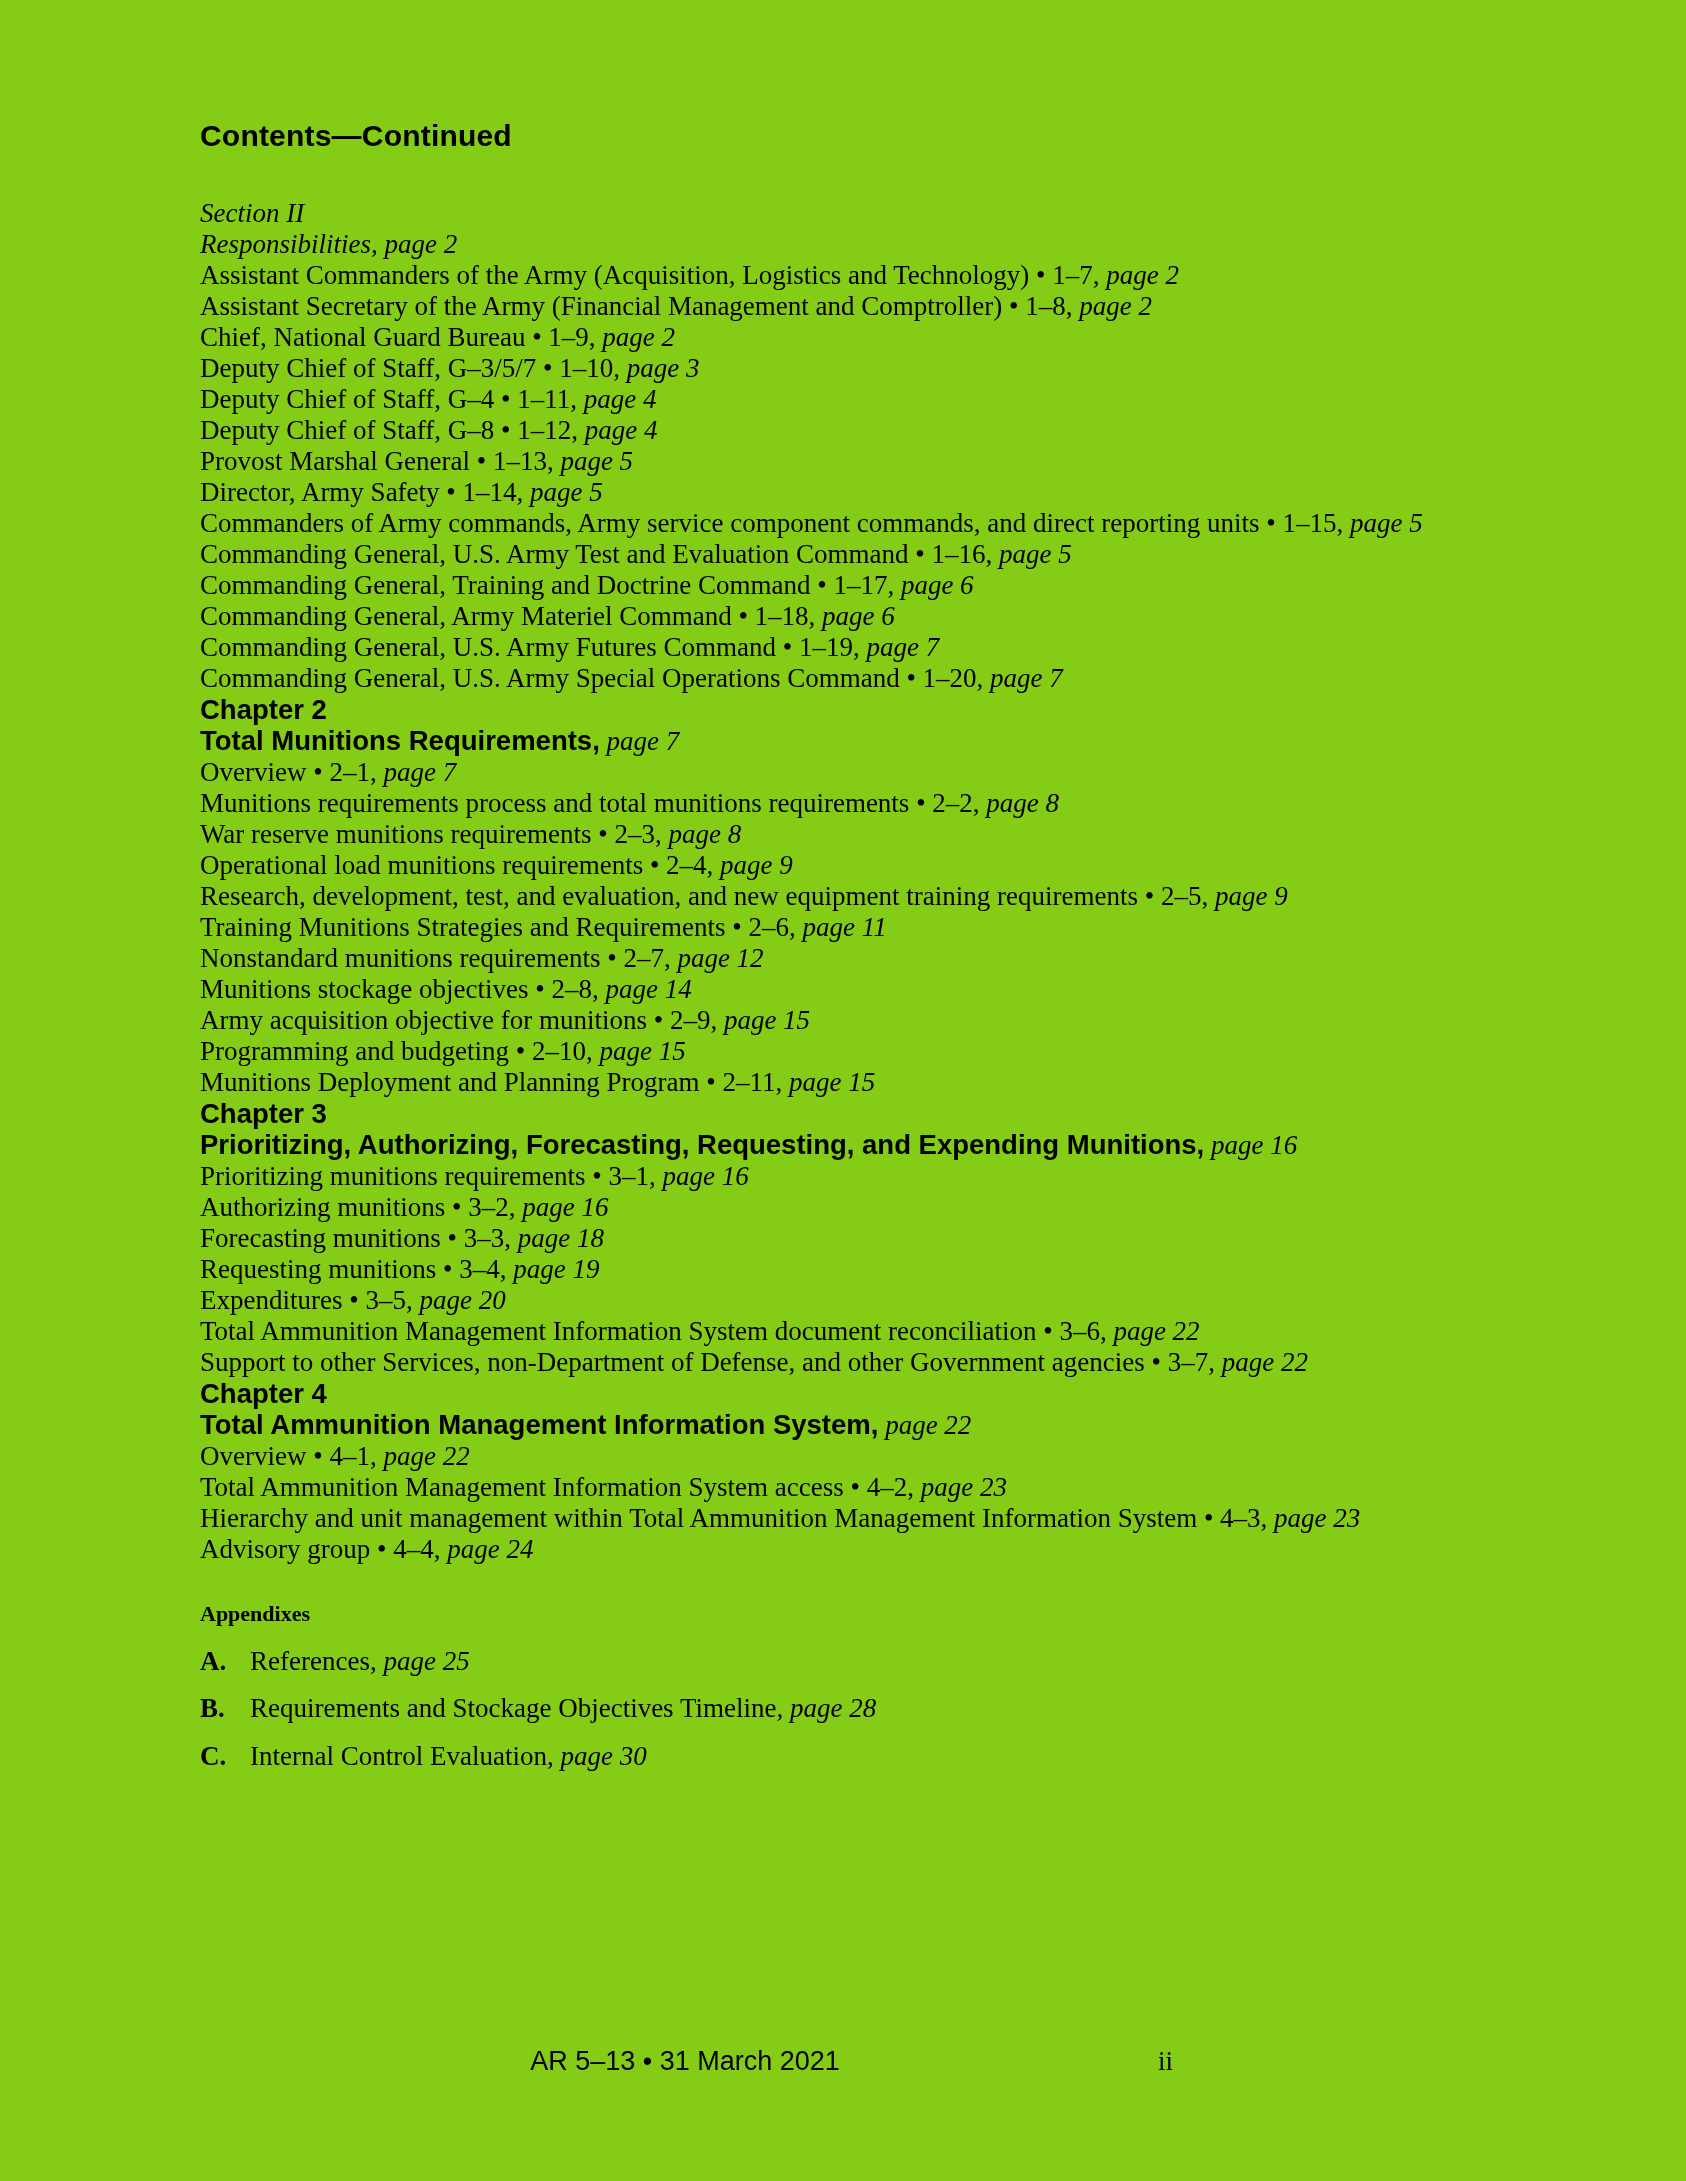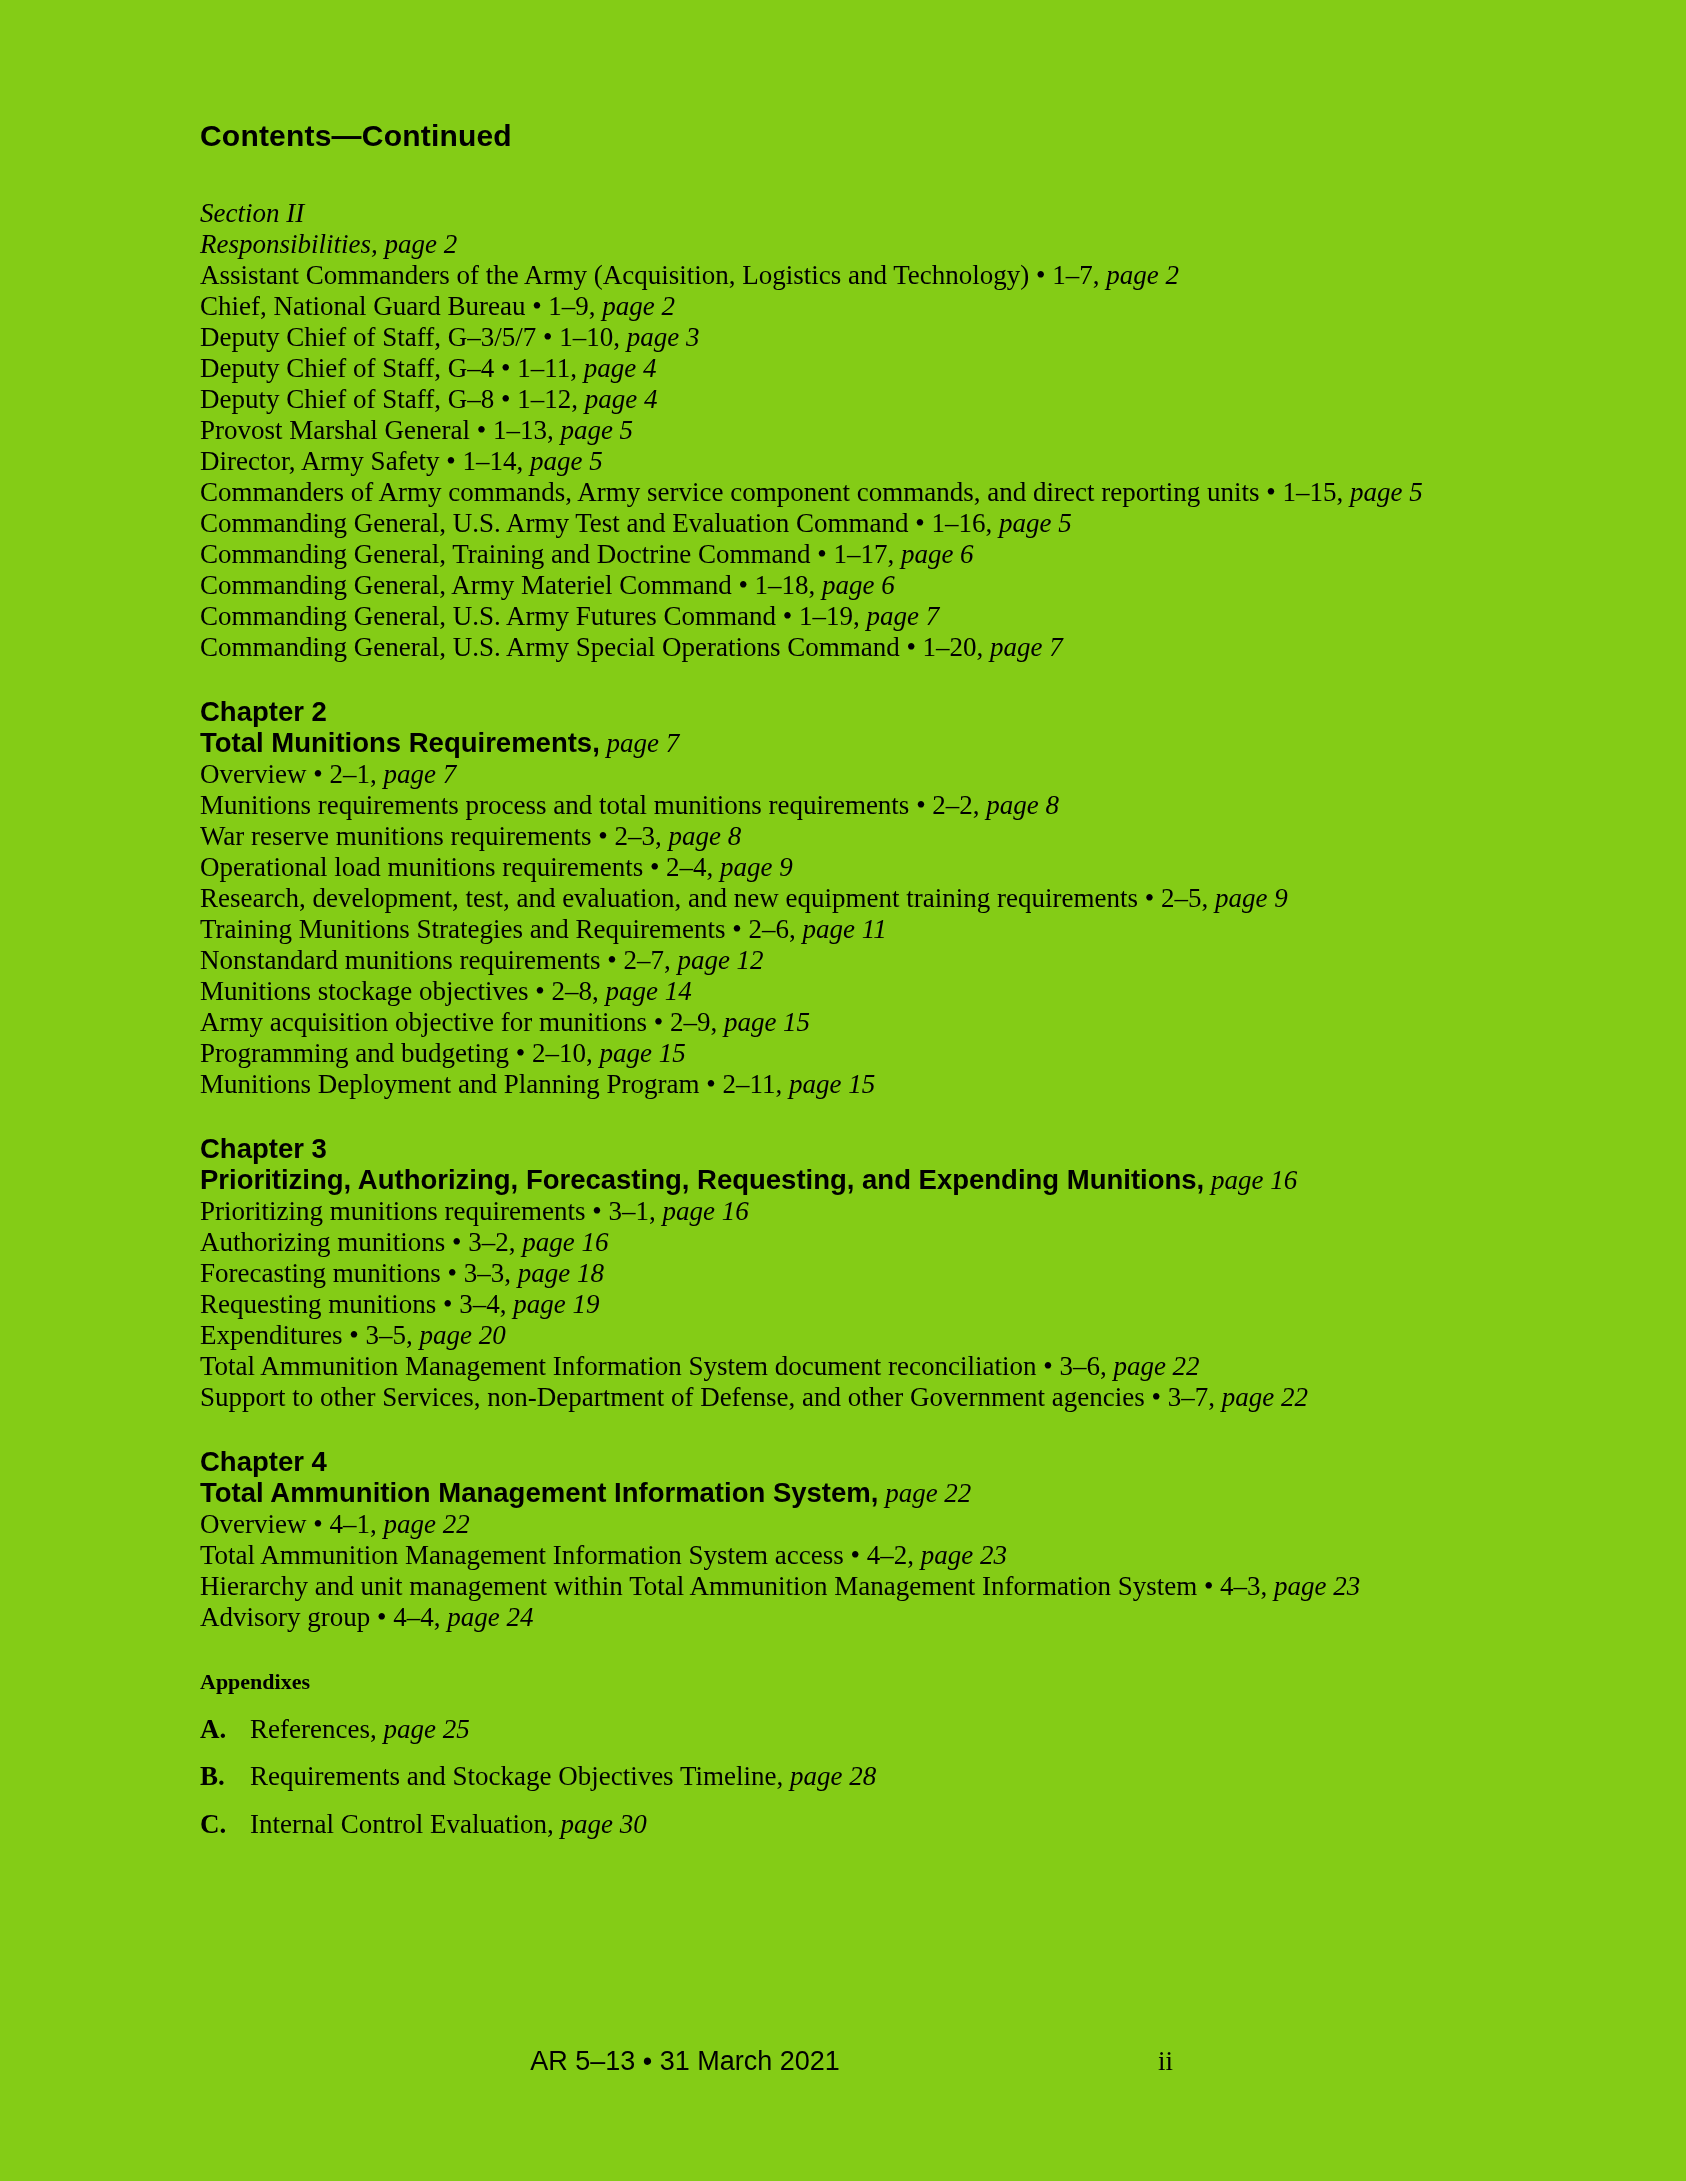--- a/index.html
+++ b/index.html
@@ -20,21 +20,21 @@
     font-family: "Liberation Sans", sans-serif;
     font-weight: bold;
     font-size: 30px;
     line-height: 37px;
     letter-spacing: 0.2px;
   }
   .toc-intro { margin-top: 44px; }
   .toc-line { font-size: 27px; line-height: 31px; white-space: nowrap; }
   .italic-line { font-style: italic; }
   .page-label { font-style: italic; }
-  .chapter-block { margin-top: 33px; }
+  .chapter-block { }
   .chapter-number, .chapter-title {
     font-family: "Liberation Sans", sans-serif;
     font-weight: bold;
     font-size: 27.5px;
   }
   .chapter-heading-line { font-size: 27px; line-height: 31px; white-space: nowrap; }
   .appendix-block { margin-top: 33px; }
   .appendix-heading {
     font-family: Liberation Serif, serif;
     font-weight: bold;
@@ -73,20 +73,21 @@
 <div class="page">
   <div class="content">
     <div class="doc-header">Contents—Continued</div>
 
     <div class="toc-intro" id="intro">
         <div class="toc-line italic-line">Section II</div>
         <div class="toc-line italic-line">Responsibilities, page 2</div>
       </div>
     <div class="toc-entries" id="sec2">
         <div class="toc-line"><span class="entry-text">Assistant Commanders of the Army (Acquisition, Logistics and Technology)</span><span class="entry-sep"> • </span><span class="entry-ref">1–7</span><span class="entry-sep">, </span><span class="page-label">page 2</span></div>
+        <div class="toc-line"><span class="entry-text">Assistant Secretary of the Army (Financial Management and Comptroller)</span><span class="entry-sep"> • </span><span class="entry-ref">1–8</span><span class="entry-sep">, </span><span class="page-label">page 2</span></div>
         <div class="toc-line"><span class="entry-text">Chief, National Guard Bureau</span><span class="entry-sep"> • </span><span class="entry-ref">1–9</span><span class="entry-sep">, </span><span class="page-label">page 2</span></div>
         <div class="toc-line"><span class="entry-text">Deputy Chief of Staff, G–3/5/7</span><span class="entry-sep"> • </span><span class="entry-ref">1–10</span><span class="entry-sep">, </span><span class="page-label">page 3</span></div>
         <div class="toc-line"><span class="entry-text">Deputy Chief of Staff, G–4</span><span class="entry-sep"> • </span><span class="entry-ref">1–11</span><span class="entry-sep">, </span><span class="page-label">page 4</span></div>
         <div class="toc-line"><span class="entry-text">Deputy Chief of Staff, G–8</span><span class="entry-sep"> • </span><span class="entry-ref">1–12</span><span class="entry-sep">, </span><span class="page-label">page 4</span></div>
         <div class="toc-line"><span class="entry-text">Provost Marshal General</span><span class="entry-sep"> • </span><span class="entry-ref">1–13</span><span class="entry-sep">, </span><span class="page-label">page 5</span></div>
         <div class="toc-line"><span class="entry-text">Director, Army Safety</span><span class="entry-sep"> • </span><span class="entry-ref">1–14</span><span class="entry-sep">, </span><span class="page-label">page 5</span></div>
         <div class="toc-line"><span class="entry-text">Commanders of Army commands, Army service component commands, and direct reporting units</span><span class="entry-sep"> • </span><span class="entry-ref">1–15</span><span class="entry-sep">, </span><span class="page-label">page 5</span></div>
         <div class="toc-line"><span class="entry-text">Commanding General, U.S. Army Test and Evaluation Command</span><span class="entry-sep"> • </span><span class="entry-ref">1–16</span><span class="entry-sep">, </span><span class="page-label">page 5</span></div>
         <div class="toc-line"><span class="entry-text">Commanding General, Training and Doctrine Command</span><span class="entry-sep"> • </span><span class="entry-ref">1–17</span><span class="entry-sep">, </span><span class="page-label">page 6</span></div>
         <div class="toc-line"><span class="entry-text">Commanding General, Army Materiel Command</span><span class="entry-sep"> • </span><span class="entry-ref">1–18</span><span class="entry-sep">, </span><span class="page-label">page 6</span></div>

